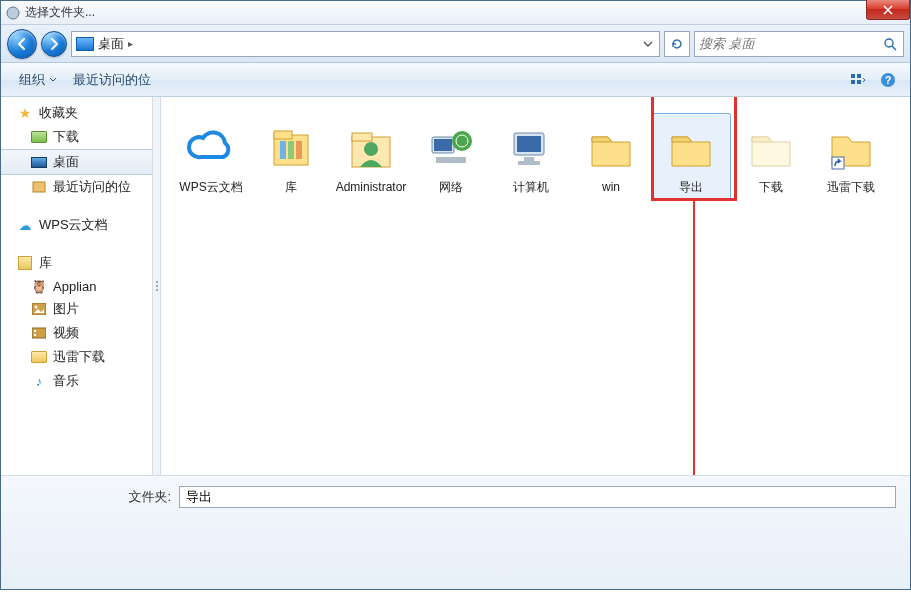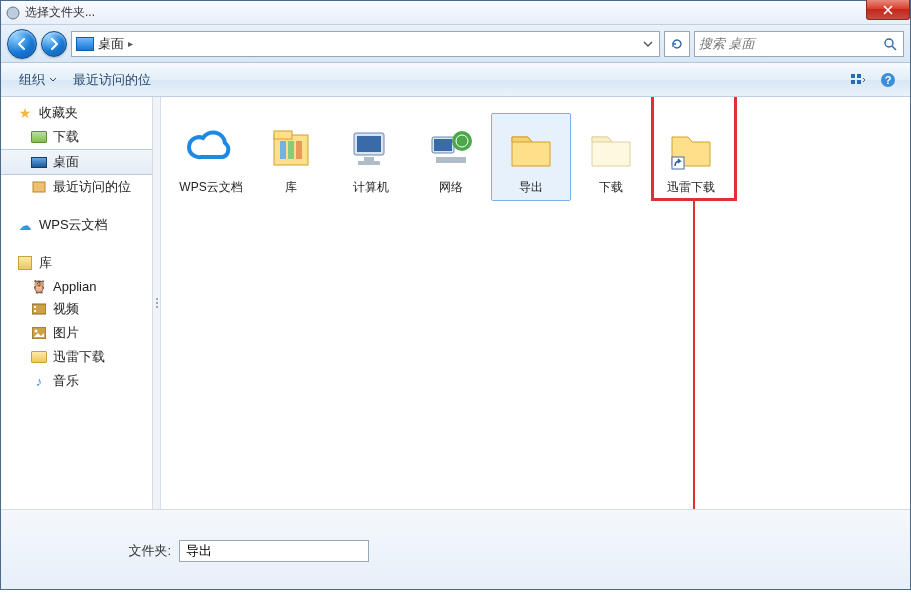--- a/index.html
+++ b/index.html
@@ -205,24 +205,24 @@
     border:3px solid #e03030;
     pointer-events:none;
   }
   .callout-line {
     position:absolute;
     background:#e03030;
     pointer-events:none;
   }
   
   .bottom {
-    height:80px;
+    height:114px;
     border-top:1px solid #d4dde6;
     background:linear-gradient(to bottom,#f4f8fc,#e7eff8);
-    display:flex; flex-direction:row;
+    display:flex; flex-direction:column;
     padding:10px 14px 8px 14px;
   }
   .path-row { display:flex; align-items:center; gap:8px; }
   .path-row label { font-size:13px; color:#333; width:56px; text-align:right;}
   .path-row input {
     flex:1; height:22px; border:1px solid #9aa7b5;
     padding:0 6px; font-size:13px;
     background:#fff;
   }
   .btn-row { display:flex; justify-content:flex-end; margin-top:20px; gap:12px; padding-right:90px;}
@@ -371,36 +371,36 @@
             </span>
           <span>库</span>
         </div>
         <div class="tree-item sub">
           <span class="ico">🦉</span>
           <span>Applian</span>
         </div>
         <div class="tree-item sub">
           <span class="ico">
               <svg width="14" height="12" viewBox="0 0 14 12">
+                <rect x="0" y="0" width="14" height="12" fill="#cfa048" stroke="#8a6a20"></rect>
+                <circle cx="4" cy="4" r="1.5" fill="#fff"></circle>
+                <path d="M2 10 L6 6 L9 9 L12 6 L12 10 Z" fill="#fff"></path>
+              </svg>
+            </span>
+          <span>图片</span>
+        </div>
+        <div class="tree-item sub">
+          <span class="ico">
+              <svg width="14" height="12" viewBox="0 0 14 12">
                 <rect x="0" y="1" width="14" height="10" fill="#cfa048" stroke="#8a6a20"></rect>
                 <rect x="2" y="3" width="2" height="2" fill="#fff"></rect>
                 <rect x="2" y="7" width="2" height="2" fill="#fff"></rect>
               </svg>
             </span>
           <span>视频</span>
-        </div>
-        <div class="tree-item sub">
-          <span class="ico">
-              <svg width="14" height="12" viewBox="0 0 14 12">
-                <rect x="0" y="0" width="14" height="12" fill="#cfa048" stroke="#8a6a20"></rect>
-                <circle cx="4" cy="4" r="1.5" fill="#fff"></circle>
-                <path d="M2 10 L6 6 L9 9 L12 6 L12 10 Z" fill="#fff"></path>
-              </svg>
-            </span>
-          <span>图片</span>
         </div>
         <div class="tree-item sub">
           <span class="ico">
               <span class="folder-ico"></span>
             </span>
           <span>迅雷下载</span>
         </div>
         <div class="tree-item sub">
           <span class="ico" style="color:#3a8fd8;">♪</span>
           <span>音乐</span>
@@ -432,40 +432,60 @@
                 <rect x="14" y="18" width="6" height="18" fill="#6fb2e8"></rect>
                 <rect x="22" y="18" width="6" height="18" fill="#8fc878"></rect>
                 <rect x="30" y="18" width="6" height="18" fill="#e89858"></rect>
               </svg>
             </div>
             <div class="lbl">库</div>
           </div>
           <div class="item">
             <div class="thumb">
               <svg width="50" height="50" viewBox="0 0 50 50">
-                <rect x="8" y="10" width="30" height="22" rx="2" fill="#d8e4f0" stroke="#6a88a8"></rect>
-                <rect x="11" y="13" width="24" height="16" fill="#3a6aa8"></rect>
-                <rect x="18" y="34" width="10" height="4" fill="#b0bcc8"></rect>
-                <rect x="12" y="38" width="22" height="4" fill="#b0bcc8"></rect>
-              </svg>
-            </div>
-            <div class="lbl">计算机</div>
+                <rect x="6" y="14" width="38" height="30" fill="#ffe8b0" stroke="#d0a030"></rect>
+                <rect x="6" y="10" width="20" height="8" fill="#ffe8b0" stroke="#d0a030"></rect>
+                <circle cx="25" cy="26" r="7" fill="#4fa860"></circle>
+                <path d="M14 44 q11 -14 22 0 Z" fill="#4fa860"></path>
+              </svg>
+            </div>
+            <div class="lbl">Administrator</div>
           </div>
           <div class="item">
             <div class="thumb">
               <svg width="50" height="50" viewBox="0 0 50 50">
                 <rect x="6" y="14" width="22" height="16" rx="2" fill="#d8e4f0" stroke="#6a88a8"></rect>
                 <rect x="8" y="16" width="18" height="12" fill="#3a6aa8"></rect>
                 <circle cx="36" cy="18" r="10" fill="#4aa84a"></circle>
                 <path d="M30 18 a6 6 0 0 1 12 0 a6 6 0 0 1 -12 0" fill="none" stroke="#fff" stroke-width="1"></path>
                 <rect x="10" y="34" width="30" height="6" fill="#b0bcc8"></rect>
               </svg>
             </div>
             <div class="lbl">网络</div>
           </div>
+          <div class="item">
+            <div class="thumb">
+              <svg width="50" height="50" viewBox="0 0 50 50">
+                <rect x="8" y="10" width="30" height="22" rx="2" fill="#d8e4f0" stroke="#6a88a8"></rect>
+                <rect x="11" y="13" width="24" height="16" fill="#3a6aa8"></rect>
+                <rect x="18" y="34" width="10" height="4" fill="#b0bcc8"></rect>
+                <rect x="12" y="38" width="22" height="4" fill="#b0bcc8"></rect>
+              </svg>
+            </div>
+            <div class="lbl">计算机</div>
+          </div>
+          <div class="item">
+            <div class="thumb">
+              <svg width="50" height="50" viewBox="0 0 50 50">
+                <path d="M6 14 h16 l4 5 h18 v24 h-38 Z" fill="#ffe08a" stroke="#d0a030"></path>
+                <path d="M6 14 h16 l4 5 h-20 Z" fill="#f5d070" stroke="#d0a030"></path>
+              </svg>
+            </div>
+            <div class="lbl">win</div>
+          </div>
           <div class="item selected">
             <div class="thumb">
               <svg width="50" height="50" viewBox="0 0 50 50">
                 <path d="M6 14 h16 l4 5 h18 v24 h-38 Z" fill="#ffe08a" stroke="#d0a030"></path>
                 <path d="M6 14 h16 l4 5 h-20 Z" fill="#f5d070" stroke="#d0a030"></path>
               </svg>
             </div>
             <div class="lbl">导出</div>
           </div>
           <div class="item">

